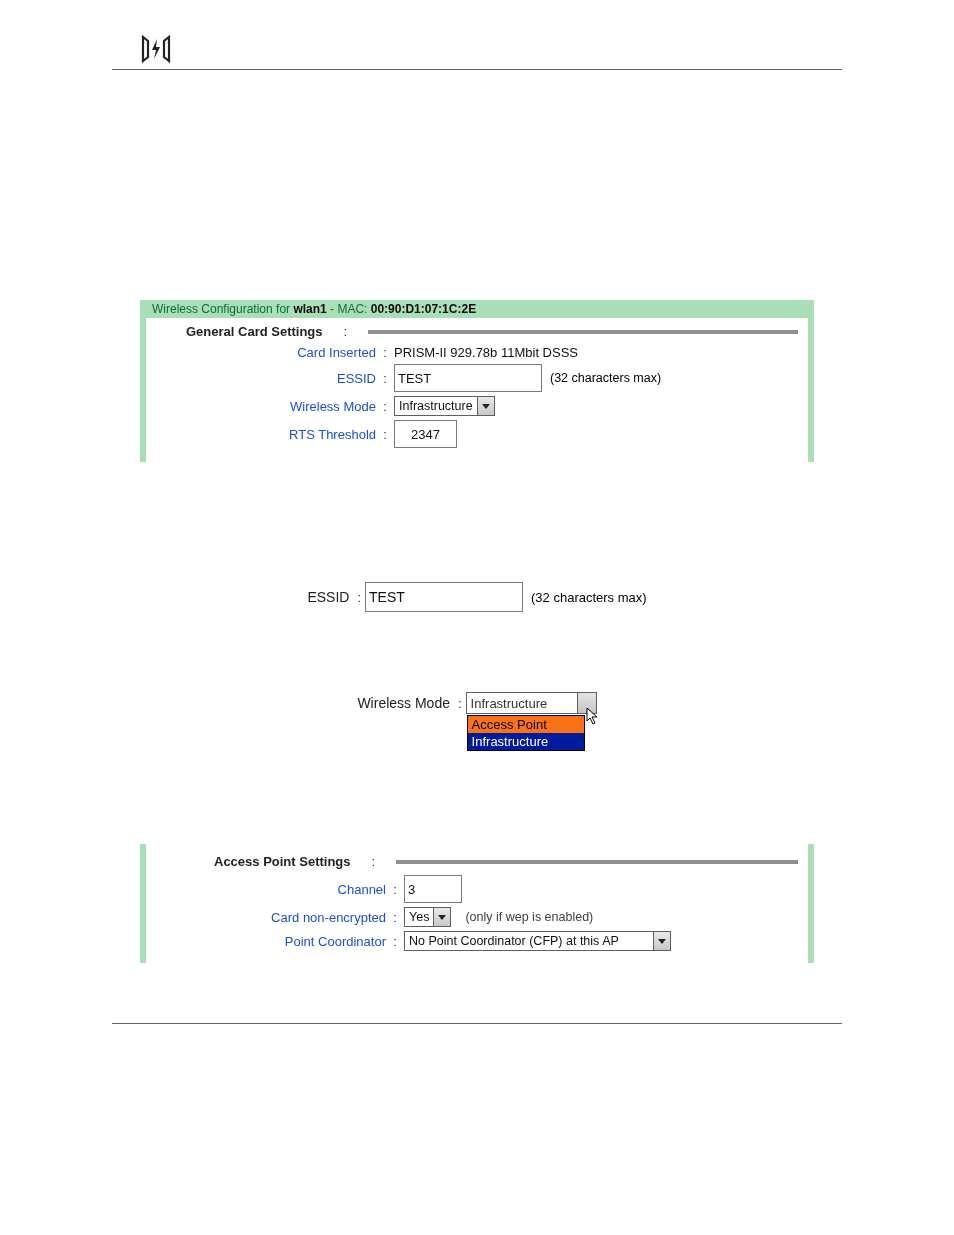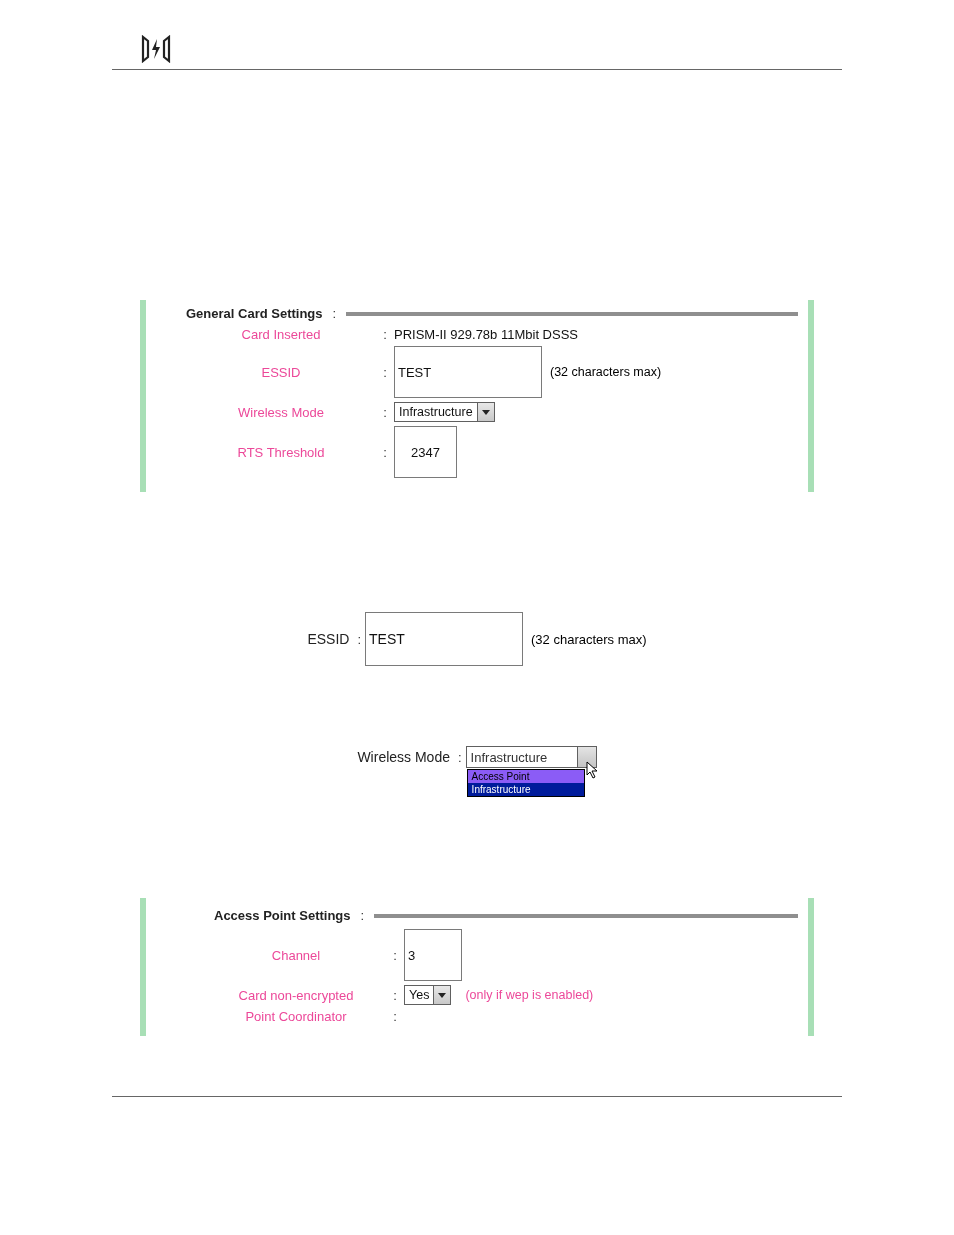--- a/index.html
+++ b/index.html
@@ -43,21 +43,21 @@
     color: #126a3a;
     padding: 2px 6px;
     font-size: 12px;
     font-family: Verdana, sans-serif;
   }
   .panel1-title .iface { font-weight: bold; color: #0b0b0b; }
   .panel1-title .mac   { font-weight: bold; color: #0b0b0b; }
   .group-header {
     display: flex;
     align-items: center;
-    gap: 8px;
+    gap: 19px;
     padding: 6px 10px 4px 40px;
   }
   .group-header .label {
     font-weight: bold;
     color: #222;
     white-space: nowrap;
   }
   .group-header .colon { padding: 0 2px; }
   .group-header .bar {
     flex: 1;
@@ -65,42 +65,42 @@
     background: #8f8f8f;
   }
   .row {
     display: flex;
     align-items: center;
     padding: 2px 10px 2px 40px;
     font-size: 13px;
   }
   .row .lbl {
     width: 190px;
-    text-align: center;
-    color: #ec4899;
+    text-align: right;
+    color: #1d4ed8;
     padding-right: 4px;
   }
   .row .colon {
     width: 10px;
     text-align: center;
     color: #333;
   }
   .row .val {
     padding-left: 4px;
     display: flex;
     align-items: center;
     gap: 8px;
     color: #111;
   }
   input.tbox {
     font-family: Verdana, sans-serif;
     font-size: 13px;
     border: 1px solid #7a7a7a;
     height: 18px;
-    padding: 16px 3px;
+    padding: 4px 3px;
     background: #fff;
     color: #111;
   }
   .tbox.w-essid { width: 140px; }
   .tbox.w-rts   { width: 55px; text-align: center; }
   .tbox.w-ch    { width: 50px; }
   .hint {
     color: #000000;
     font-size: 12.5px;
   }
@@ -183,22 +183,22 @@
     width: 18px;
     background: linear-gradient(#e4e4e4,#c4c4c4);
     border-left: 1px solid #606060;
     display:flex; align-items:center; justify-content:center;
   }
   .dropdown-list {
     position: absolute;
     left: 0;
     top: 22px;
     border: 1px solid #000;
-    background: #8b5cf6;
-    font-size: 10px;
+    background: #f97316;
+    font-size: 13px;
     width: 116px;
   }
   .dropdown-list .opt {
     padding: 1px 4px;
     color: #000;
   }
   .dropdown-list .opt.selected {
     background: #001b9b;
     color: #fff;
   }
@@ -214,41 +214,44 @@
     background: #fff;
     border-left: 6px solid #a8dfb6;
     border-right: 6px solid #a8dfb6;
     padding-bottom: 10px;
   }
   .panel2 .group-header { padding-left: 68px; padding-top: 10px;}
   .panel2 .row { padding-left: 60px; }
   .panel2 .row .lbl { width: 180px; }
   .panel2 .hint2 {
     font-size: 12.5px;
-    color: #ec4899;
+    color: #404040;
     margin-left: 6px;
   }
 </style>
 </head>
 <body>
 
 <div class="page">
 
   <div class="top-icon-wrap">
     <svg class="top-icon" viewBox="0 0 32 28">
       <path d="M3 2 L3 26 L8 22 L8 6 Z" fill="none" stroke="#222" stroke-width="2.2"></path>
       <path d="M29 2 L29 26 L24 22 L24 6 Z" fill="none" stroke="#222" stroke-width="2.2"></path>
       <path d="M17 4 L12 15 L16 15 L14 24 L20 12 L16 12 Z" fill="#222"></path>
     </svg>
   </div>
   <hr class="top-rule">
 
   <div class="section-space"></div>
 
   <div class="panel1">
+    <div class="panel1-title">
+      <span>Wireless Configuration for </span><span class="iface">wlan1</span><span> - MAC: </span><span class="mac">00:90:D1:07:1C:2E</span>
+    </div>
 
     <div class="group-header">
       <span class="label">General Card Settings</span>
       <span class="colon">:</span>
       <span class="bar"></span>
     </div>
 
     <div class="row">
       <span class="lbl">Card Inserted</span>
       <span class="colon">:</span>
@@ -342,18 +345,26 @@
               <span class="tri"></span>
             </span>
         </span>
         <span class="hint2">(only if wep is enabled)</span>
       </span>
     </div>
 
     <div class="row">
       <span class="lbl">Point Coordinator</span>
       <span class="colon">:</span>
+      <span class="val">
+        <span class="faux-select">
+          <span class="sel-text" style="min-width:240px;">No Point Coordinator (CFP) at this AP</span>
+          <span class="sel-btn">
+              <span class="tri"></span>
+            </span>
+        </span>
+      </span>
     </div>
   </div>
 
   <hr class="bottom-rule">
 
 </div>
 
 </body></html>

